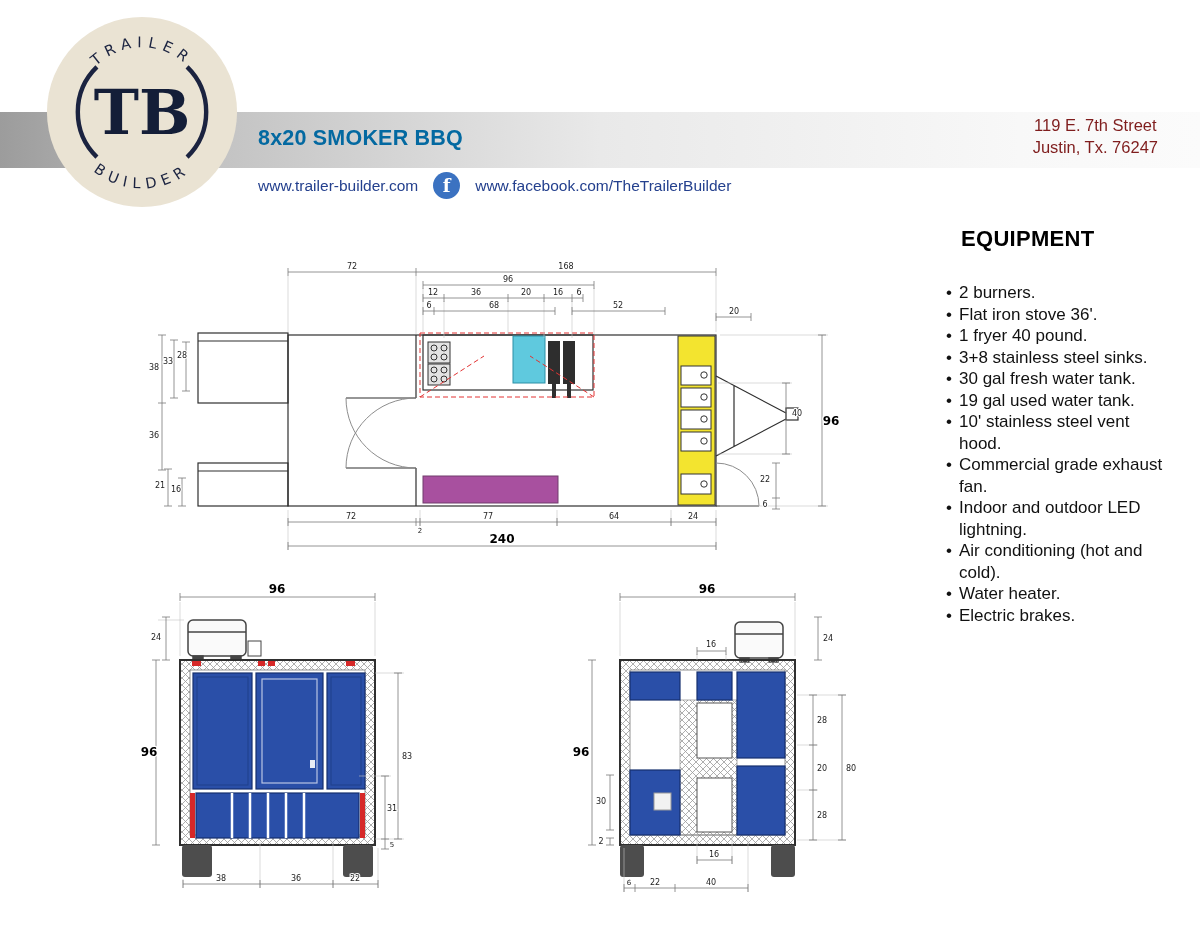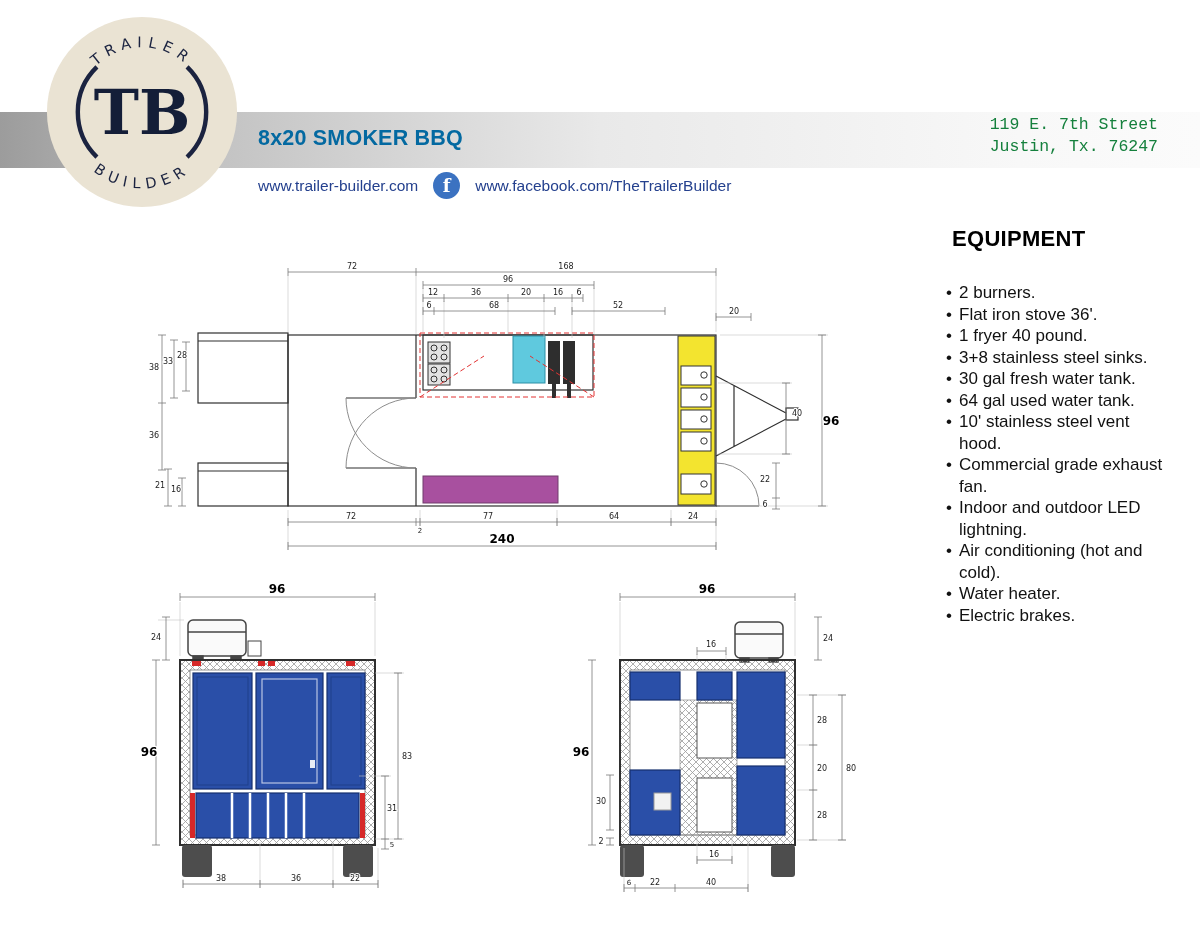--- a/index.html
+++ b/index.html
@@ -10,25 +10,25 @@
     font-family: "Liberation Sans", "DejaVu Sans", sans-serif;
   }
   .banner {
     position: absolute; left: 0; top: 112px; width: 1200px; height: 56px;
     background: linear-gradient(to right, #9c9c9c 0%, #c3c3c3 18%, #e9e9e9 50%, #f8f8f8 85%, #fbfbfb 100%);
   }
   .logo { position: absolute; left: 44px; top: 14px; width: 196px; height: 196px; }
   .logo-arc { font-family: "DejaVu Sans", sans-serif; font-size: 15px; letter-spacing: 6px; fill: #1b2340; text-anchor: middle; }
   .logo-tb { font-family: "DejaVu Serif", "Liberation Serif", serif; font-size: 62px; font-weight: bold; fill: #141e38; }
   .doc-title { position: absolute; left: 258px; top: 126px; font-size: 21.5px; font-weight: bold; color: #0369a1; letter-spacing: .2px; }
-  .address { position: absolute; right: 42px; top: 114px; text-align: left; font-size: 16.5px; line-height: 22px; color: #15803d; font-family: Liberation Mono, monospace; }
+  .address { position: absolute; right: 42px; top: 114px; text-align: center; font-size: 16.5px; line-height: 22px; color: #7f1d1d; }
   .subheader { position: absolute; left: 258px; top: 172px; display: flex; align-items: center; gap: 15px; font-size: 15.5px; color: #24408e; text-align: right; }
   .fb-icon { width: 27px; height: 27px; border-radius: 50%; background: #3b72c1; color: #fff; display: flex; align-items: center; justify-content: center; font-weight: bold; font-size: 18px; font-family: "DejaVu Serif", serif; }
   .equipment { position: absolute; left: 945px; top: 226px; width: 222px; color: #111; }
-  .equipment h2 { margin: 0 7px 30px; font-size: 22px; letter-spacing: .3px; color: #000; }
+  .equipment h2 { margin: 0 16px 30px; font-size: 22px; letter-spacing: .3px; color: #000; }
   .equipment ul { margin: 0; padding: 0; list-style: none; font-size: 17px; line-height: 21.5px; }
   .equipment li { padding-left: 14px; position: relative; }
   .equipment li::before { content: "•"; position: absolute; left: 1px; }
   .drawing { position: absolute; }
   svg text { font-family: "DejaVu Sans", sans-serif; }
   .dim  { font-size: 8px;  fill: #1c1c1c; text-anchor: middle; paint-order: stroke; stroke: #fff; stroke-width: 2; }
   .dims { font-size: 7px;  fill: #1c1c1c; text-anchor: middle; paint-order: stroke; stroke: #fff; stroke-width: 2; }
   .dimb { font-size: 12px; font-weight: bold; fill: #000; text-anchor: middle; paint-order: stroke; stroke: #fff; stroke-width: 2.5; }
   .dl  { stroke: #787878; stroke-width: .8; fill: none; }
   .ext { stroke: #c2c2c2; stroke-width: .6; fill: none; }
@@ -69,21 +69,21 @@
 </div>
 
 <section class="equipment">
   <h2>EQUIPMENT</h2>
   <ul>
     <li>2 burners.</li>
     <li>Flat iron stove 36'.</li>
     <li>1 fryer 40 pound.</li>
     <li>3+8 stainless steel sinks.</li>
     <li>30 gal fresh water tank.</li>
-    <li>64 gal used water tank.</li>
+    <li>19 gal used water tank.</li>
     <li>10' stainless steel vent hood.</li>
     <li>Commercial grade exhaust fan.</li>
     <li>Indoor and outdoor LED lightning.</li>
     <li>Air conditioning (hot and cold).</li>
     <li>Water heater.</li>
     <li>Electric brakes.</li>
   </ul>
 </section>
 
 <svg class="drawing" viewBox="0 0 710 310" style="left:138px; top:258px; width:710px; height:310px;">

